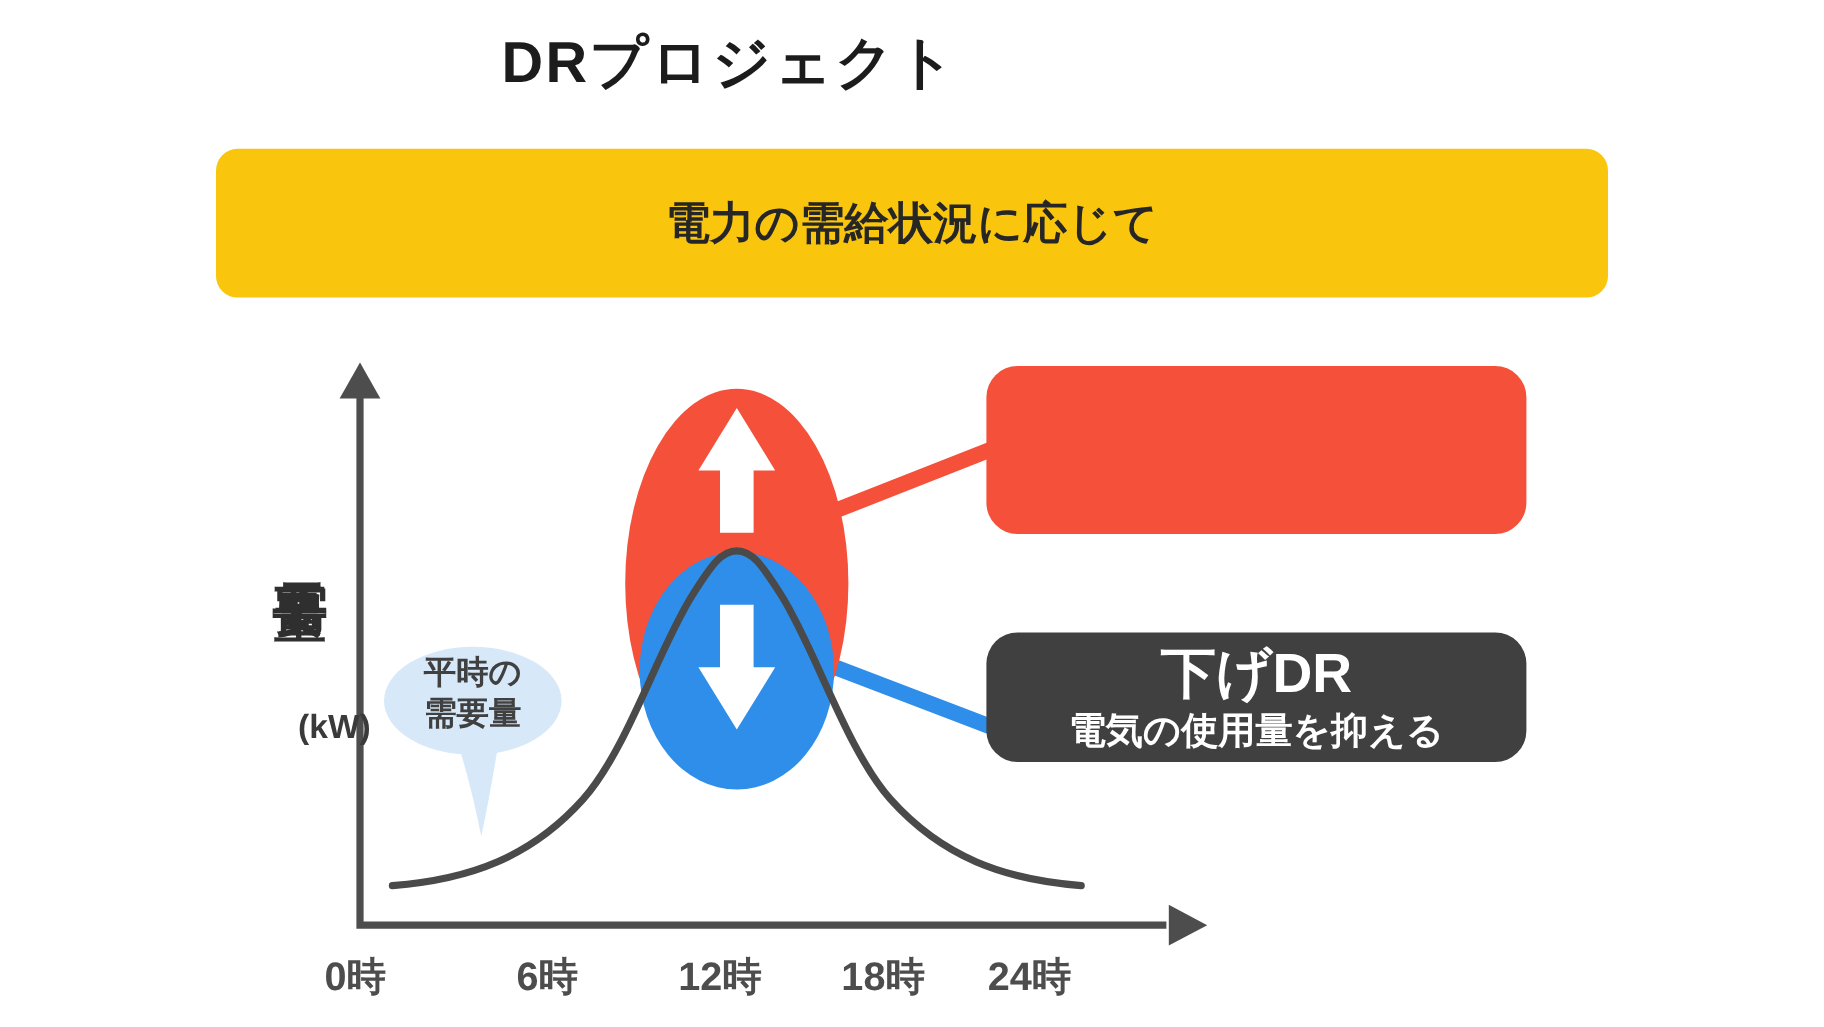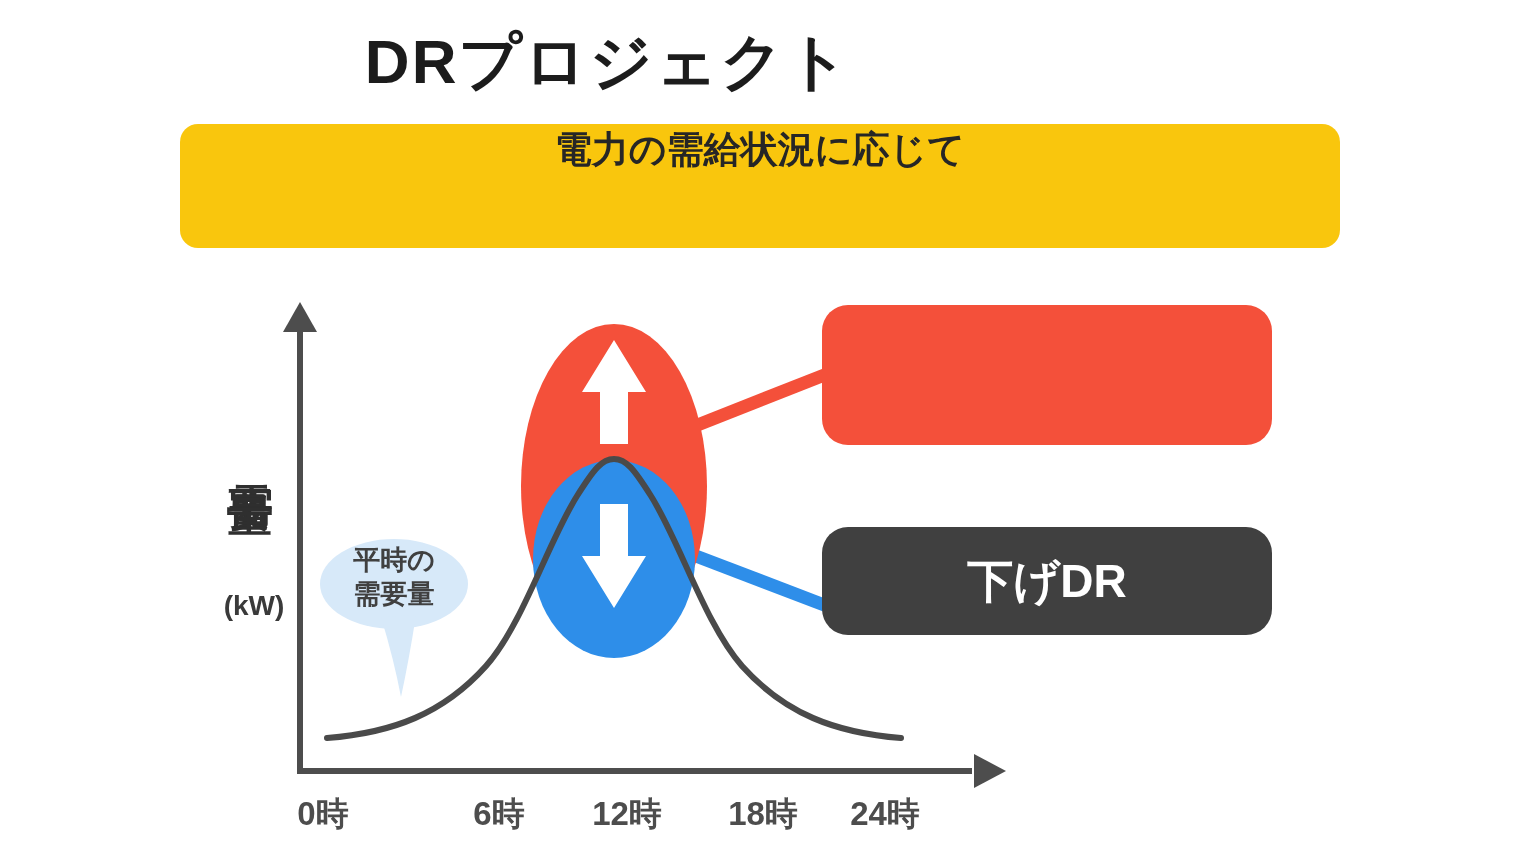--- a/index.html
+++ b/index.html
@@ -5,47 +5,47 @@
   html,body{margin:0;padding:0;}
   body{
     width:1520px;height:856px;position:relative;overflow:hidden;
     background:#ffffff;
     font-family:"Liberation Sans", sans-serif;
   }
   .abs{position:absolute;}
   
   .page-title{
     left:0;top:20px;width:1216px;text-align:center;
-    font-size:62px;font-weight:800;letter-spacing:2px;color:#1c1c1c;
+    font-size:48px;font-weight:800;letter-spacing:2px;color:#1c1c1c;
   }
   
   .banner{
     left:180px;top:124px;width:1160px;height:124px;
     background:#F9C60D;border-radius:18px;
-    display:flex;flex-direction:column;justify-content:space-between;align-items:center;
+    display:flex;flex-direction:column;justify-content:center;align-items:center;
   }
   .banner div{
     font-size:37px;font-weight:700;color:#262626;line-height:1.42;text-align:center;
   }
   
   svg.chart{left:0;top:0;width:1520px;height:856px;}
   
   .y-label{
     left:228px;top:448px;
     writing-mode:vertical-rl;text-orientation:upright;
     font-size:46px;font-weight:800;color:#2f2f2f;letter-spacing:5px;line-height:1;
   }
   .y-unit{
-    left:199px;top:590px;width:110px;text-align:center;
+    left:199px;top:590px;width:110px;text-align:right;
     font-size:28px;font-weight:600;color:#3a3a3a;
   }
   
   .x-tick{
     top:792px;transform:translateX(-50%);
-    font-size:33px;font-weight:700;color:#4d4d4d;white-space:nowrap;margin-left:27px;
+    font-size:33px;font-weight:700;color:#4d4d4d;white-space:nowrap;
   }
   
   .bubble-text{
     left:319px;top:543px;width:150px;text-align:center;
     font-size:27px;font-weight:700;color:#404040;line-height:1.27;
   }
   
   .callout{
     width:450px;border-radius:26px;color:#ffffff;
     display:flex;flex-direction:column;justify-content:center;align-items:center;
@@ -93,22 +93,23 @@
 
 <div class="abs bubble-text">
   <div>平時の</div>
   <div>需要量</div>
 </div>
 
 <div class="abs y-label">需要量</div>
 <div class="abs y-unit">(kW)</div>
 
 <div class="abs x-tick" style="left:296px">0時</div>
-<div class="abs x-tick" style="left:472px">6時</div>
+<div class="abs x-tick" style="left:456px">6時</div>
 <div class="abs x-tick" style="left:600px">12時</div>
 <div class="abs x-tick" style="left:736px">18時</div>
 <div class="abs x-tick" style="left:858px">24時</div>
 
 <div class="abs callout up">
 </div>
 <div class="abs callout down">
   <div class="c-title">下げDR</div>
+  <div class="c-sub">電気の使用量を抑える</div>
 </div>
 
 </body></html>

